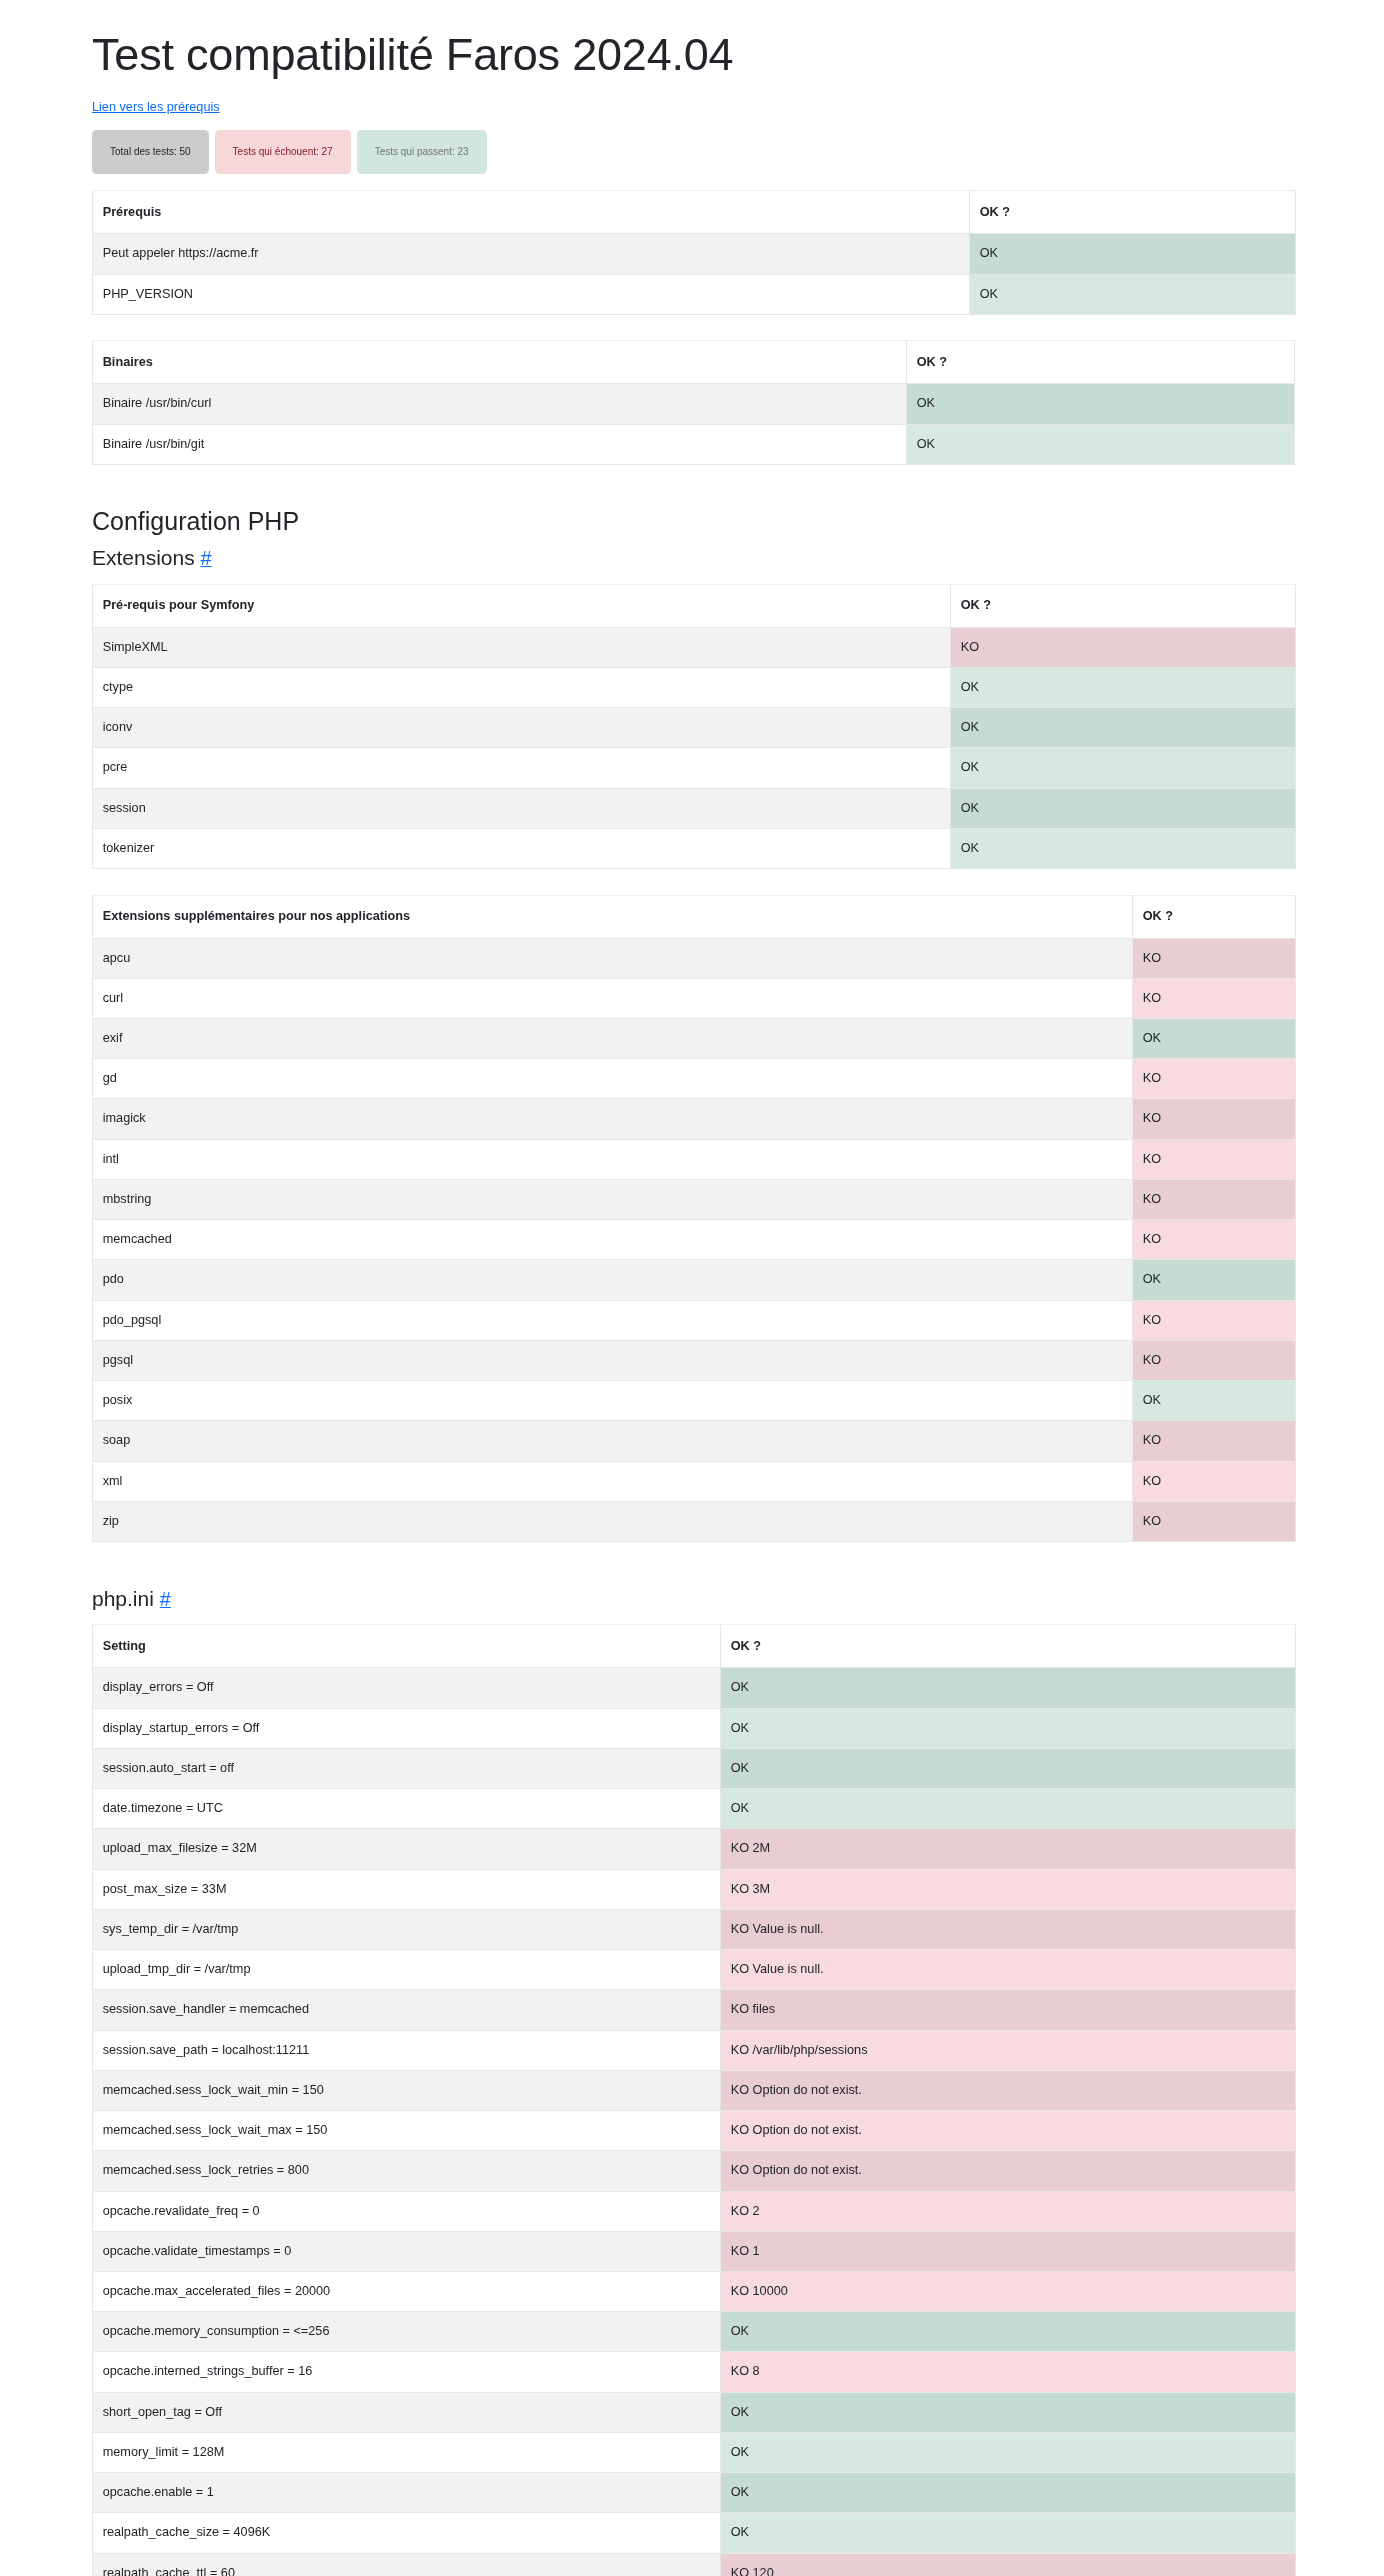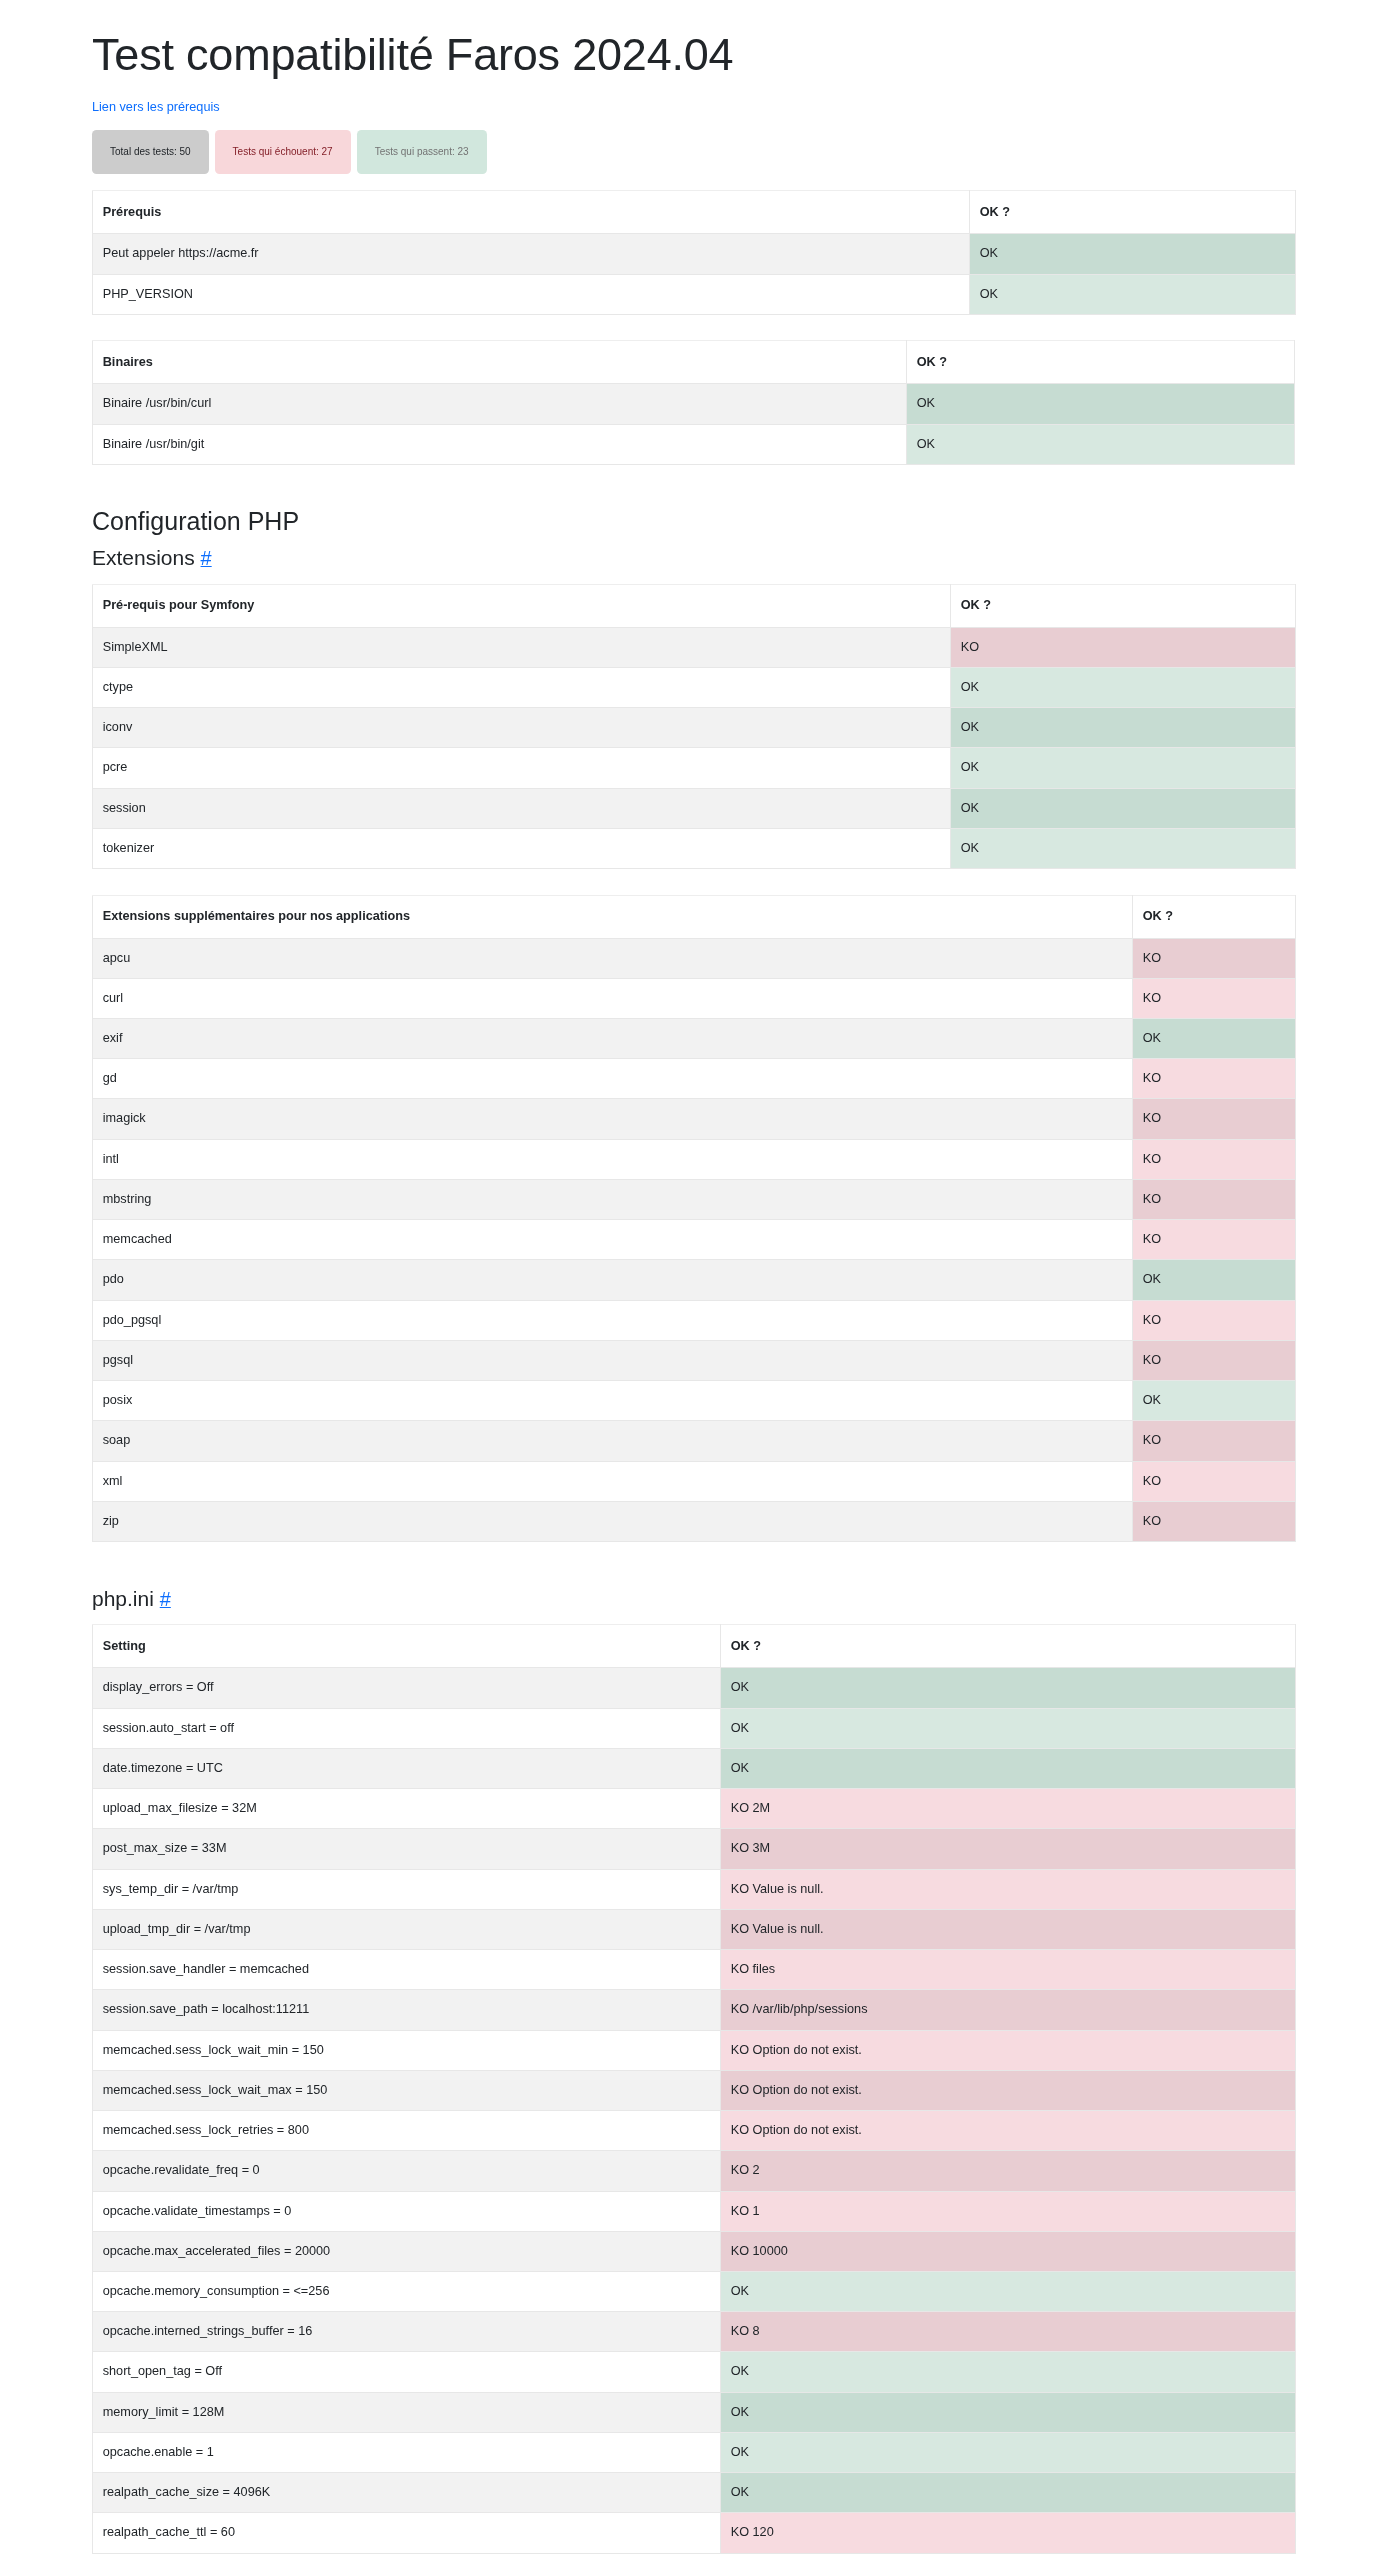--- a/index.html
+++ b/index.html
@@ -25,20 +25,21 @@
     font-weight: 400;
     margin: 10.5px 0 0 0;
     letter-spacing: -0.2px;
     color: #212529;
   }
   .link-prereq {
     display: inline-block;
     margin: 19.4px 0 0 0;
     font-size: 12.7px;
     color: #0d6efd;
+    text-decoration: underline;
     cursor: pointer;
   }
   .badges {
     display: flex;
     gap: 6px;
     margin: 16.4px 0 0 0;
   }
   .badge {
     border-radius: 4.5px;
     font-size: 10px;
@@ -310,20 +311,24 @@
         <th>Setting</th>
         <th>OK ?</th>
       </tr>
     </thead>
     <tbody>
         <tr>
           <td class="label">display_errors = Off</td>
           <td class="status ok">OK</td>
         </tr>
         <tr>
+          <td class="label">display_startup_errors = Off</td>
+          <td class="status ok">OK</td>
+        </tr>
+        <tr>
           <td class="label">session.auto_start = off</td>
           <td class="status ok">OK</td>
         </tr>
         <tr>
           <td class="label">date.timezone = UTC</td>
           <td class="status ok">OK</td>
         </tr>
         <tr>
           <td class="label">upload_max_filesize = 32M</td>
           <td class="status ko">KO 2M</td>

